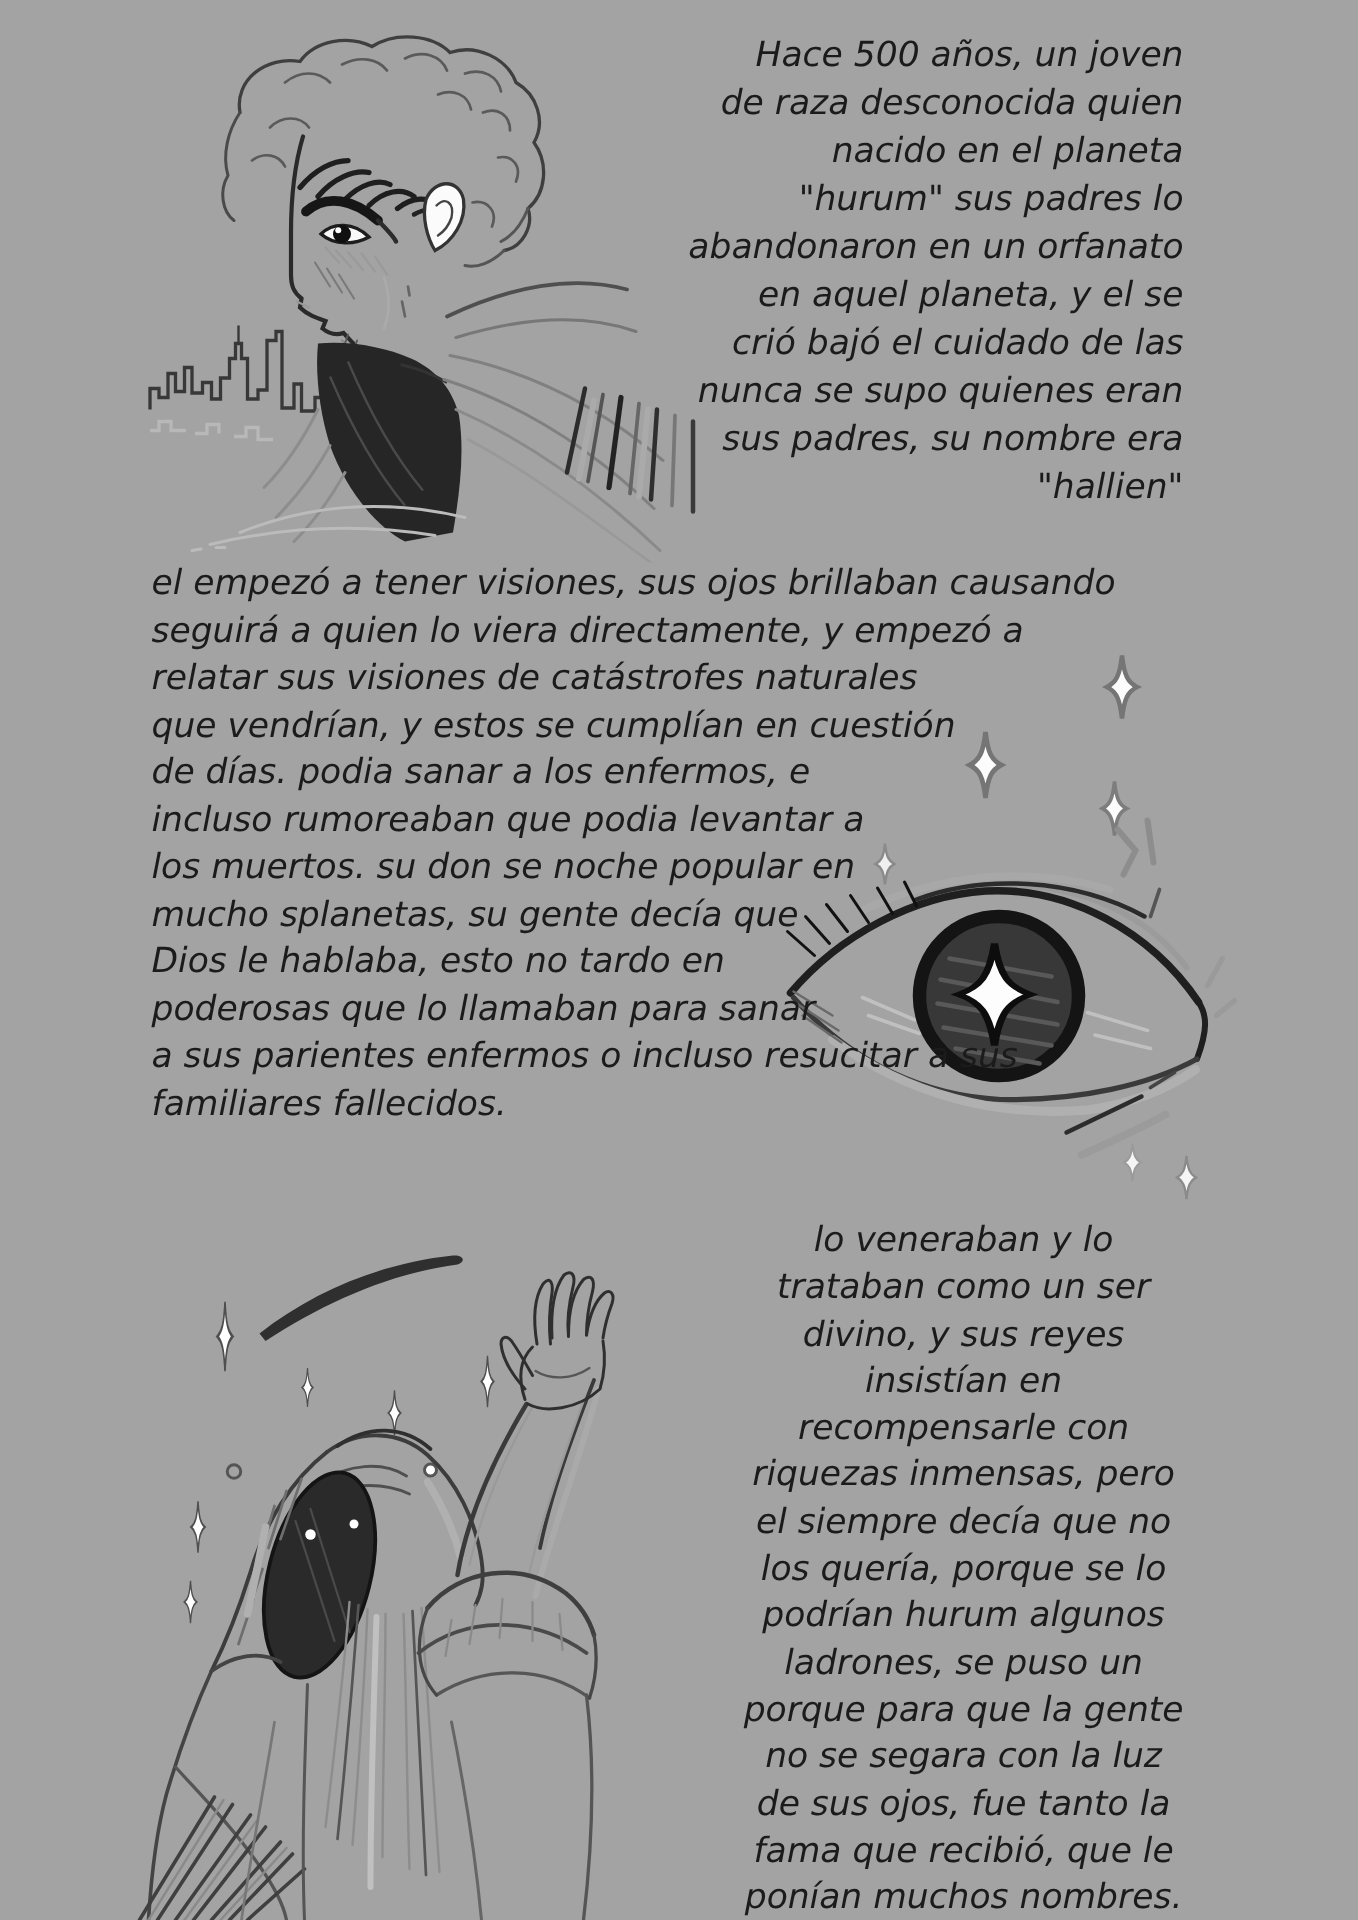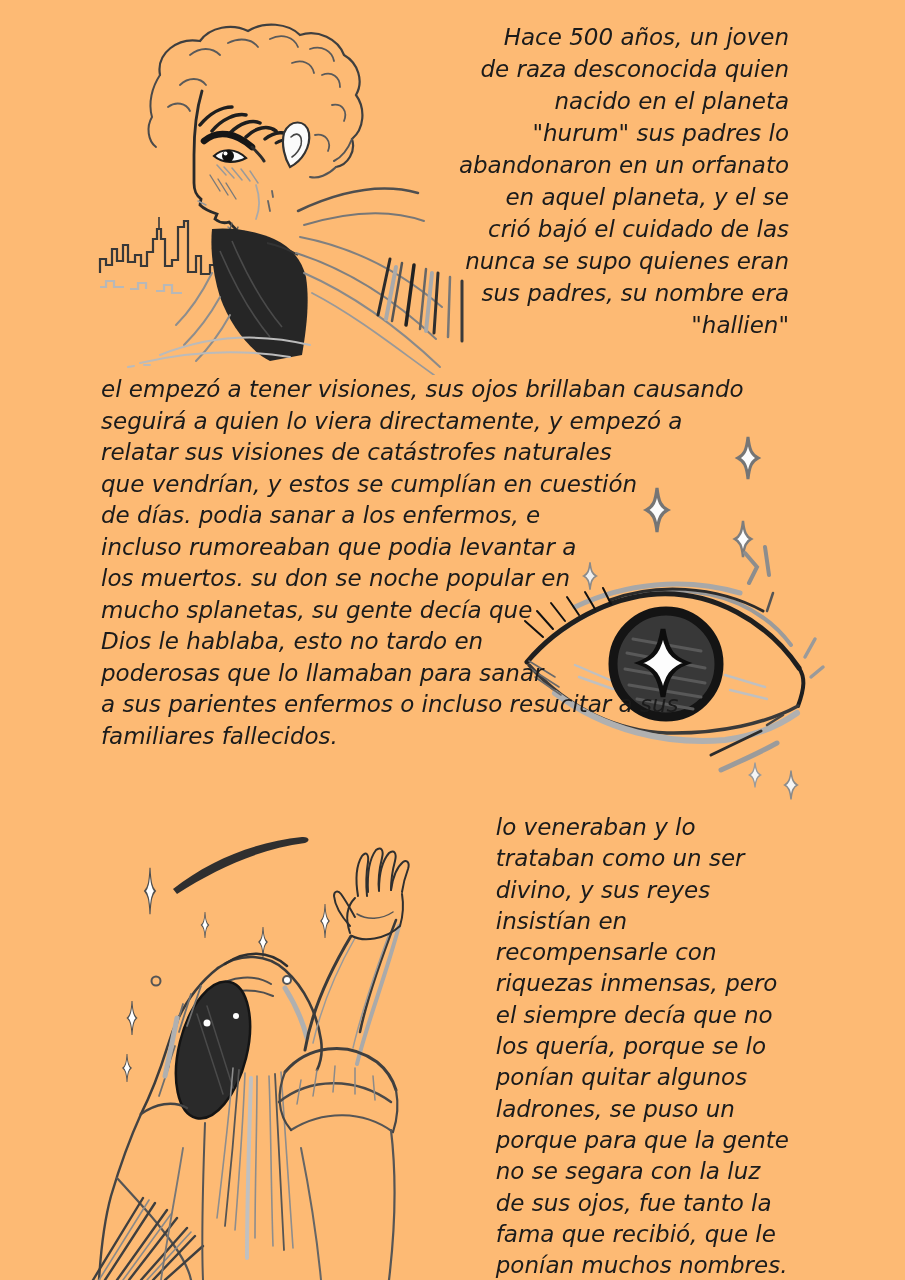--- a/index.html
+++ b/index.html
@@ -1,26 +1,26 @@
 <!DOCTYPE html>
 <html><head>
 <meta charset="utf-8">
 <style>
   html,body{margin:0;padding:0;background:#ffffff;}
   .page{
-    position:relative;width:905px;height:1280px;background:#fdba74;overflow:hidden;
+    position:relative;width:905px;height:1280px;background:#a3a3a3;overflow:hidden;
     font-family:"DejaVu Sans",sans-serif;
   }
   .story{
     position:absolute;font-style:italic;font-weight:400;color:#1b1b1b;
     font-size:23px;line-height:32px;white-space:nowrap;
   }
   .p1{top:21px;right:116px;text-align:right;}
   .p2{top:374px;left:101px;text-align:left;line-height:31.5px;}
-  .p3{top:812px;right:116px;text-align:left;line-height:31.3px;}
+  .p3{top:812px;right:116px;text-align:center;line-height:31.3px;}
   .ill{position:absolute;pointer-events:none;}
   .portrait{left:60px;top:15px;width:440px;height:360px;}
   .eye{left:515px;top:425px;width:390px;height:395px;}
   .hooded{left:55px;top:818px;width:430px;height:462px;}
 </style>
 </head>
 <body>
 
 <div class="page">
 
@@ -209,21 +209,21 @@
 
   <div class="story p3">
     <div>lo veneraban y lo</div>
     <div>trataban como un ser</div>
     <div>divino, y sus reyes</div>
     <div>insistían en</div>
     <div>recompensarle con</div>
     <div>riquezas inmensas, pero</div>
     <div>el siempre decía que no</div>
     <div>los quería, porque se lo</div>
-    <div>ponían quitar algunos</div>
+    <div>podrían hurum algunos</div>
     <div>ladrones, se puso un</div>
     <div>porque para que la gente</div>
     <div>no se segara con la luz</div>
     <div>de sus ojos, fue tanto la</div>
     <div>fama que recibió, que le</div>
     <div>ponían muchos nombres.</div>
   </div>
 
 </div>
 

